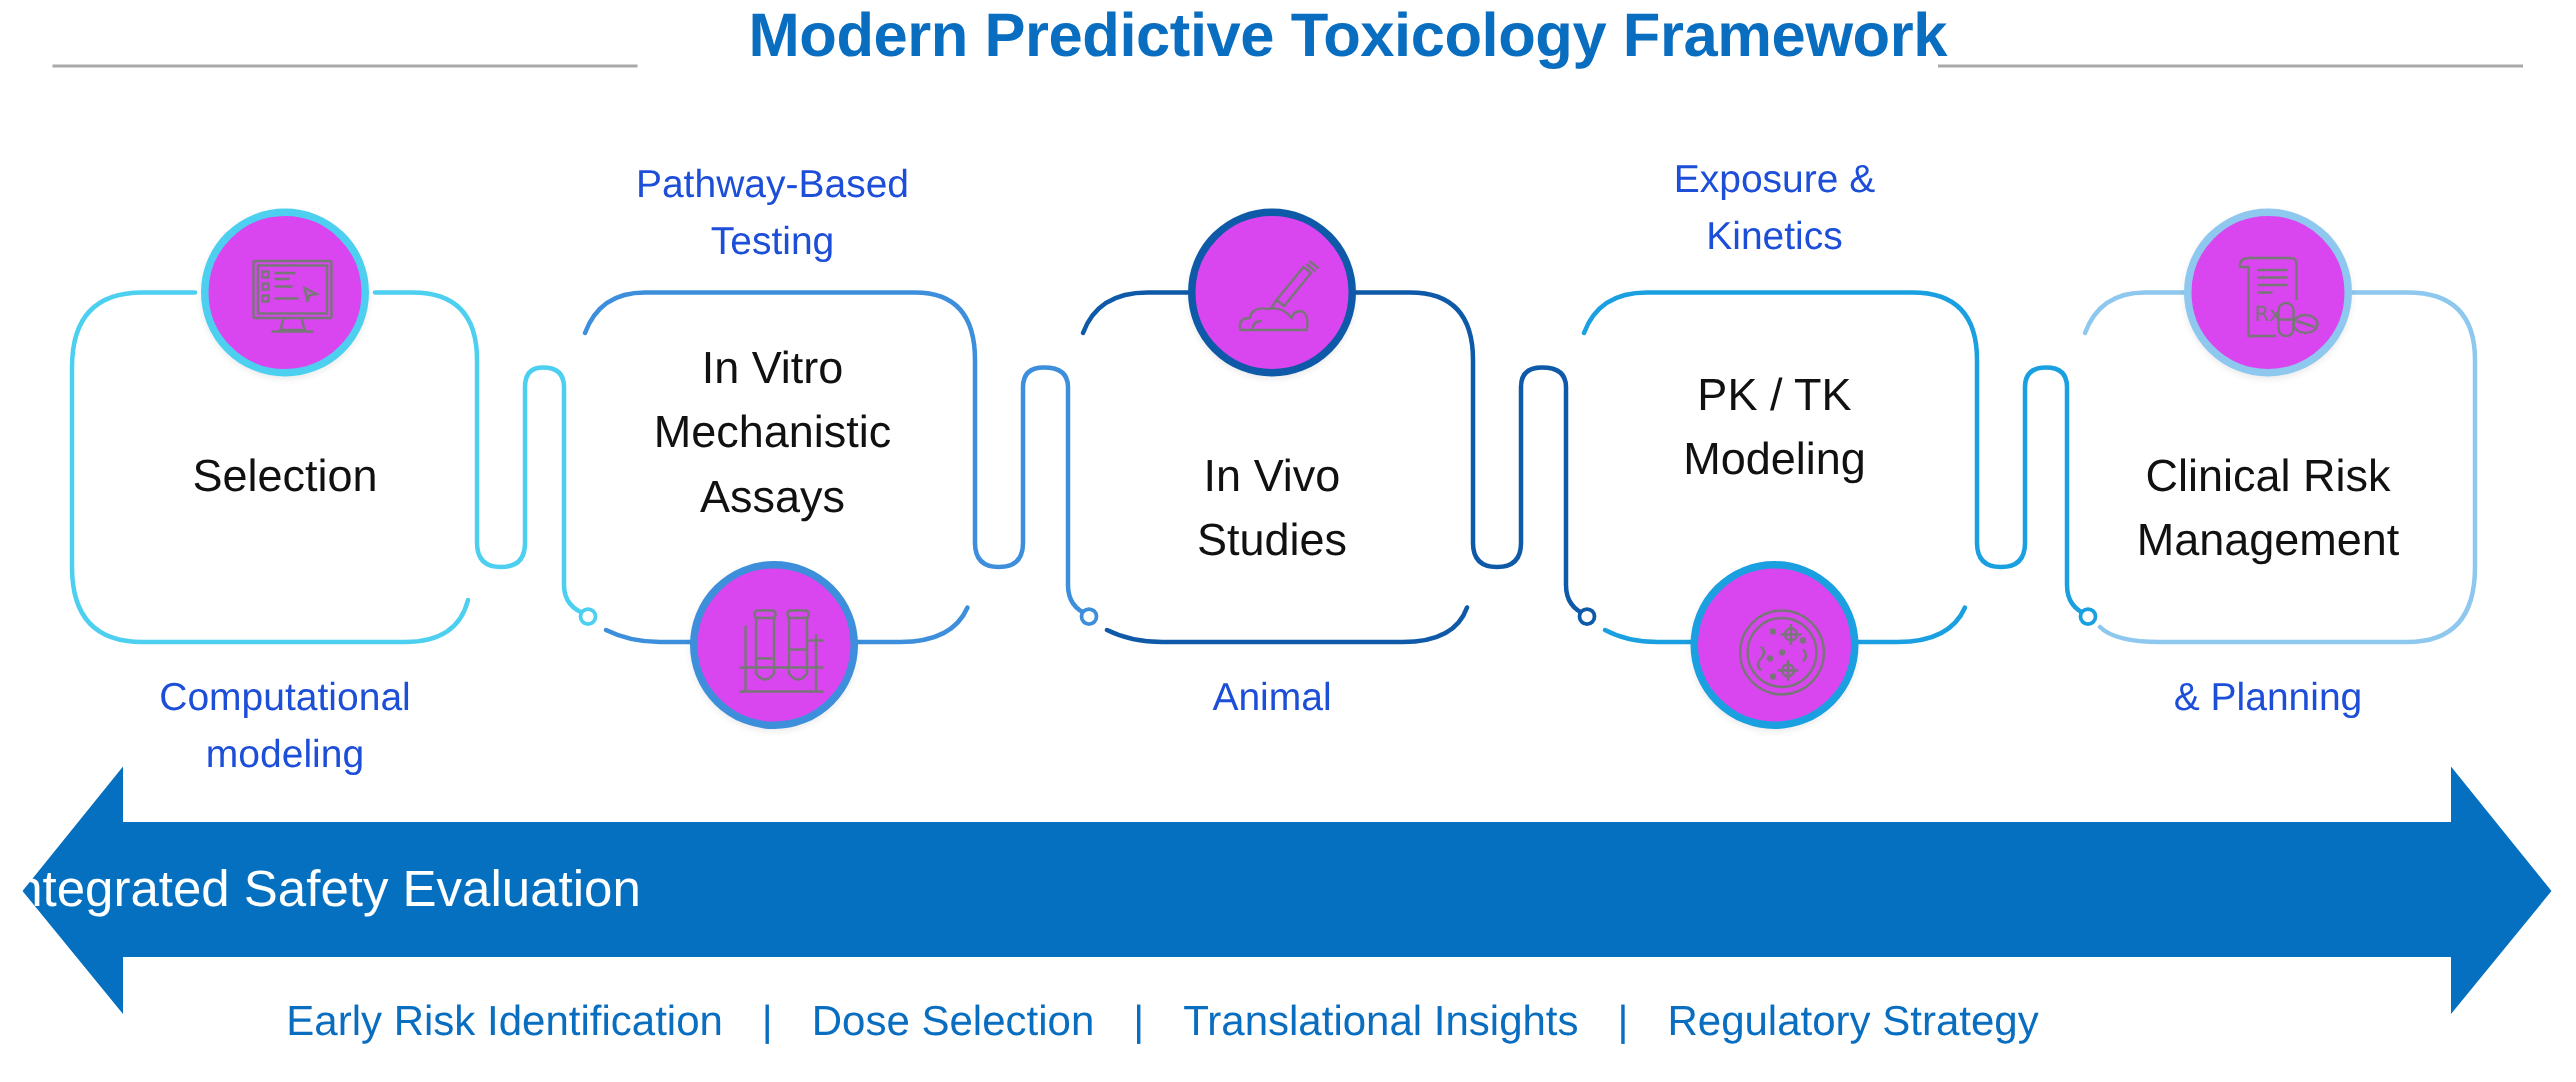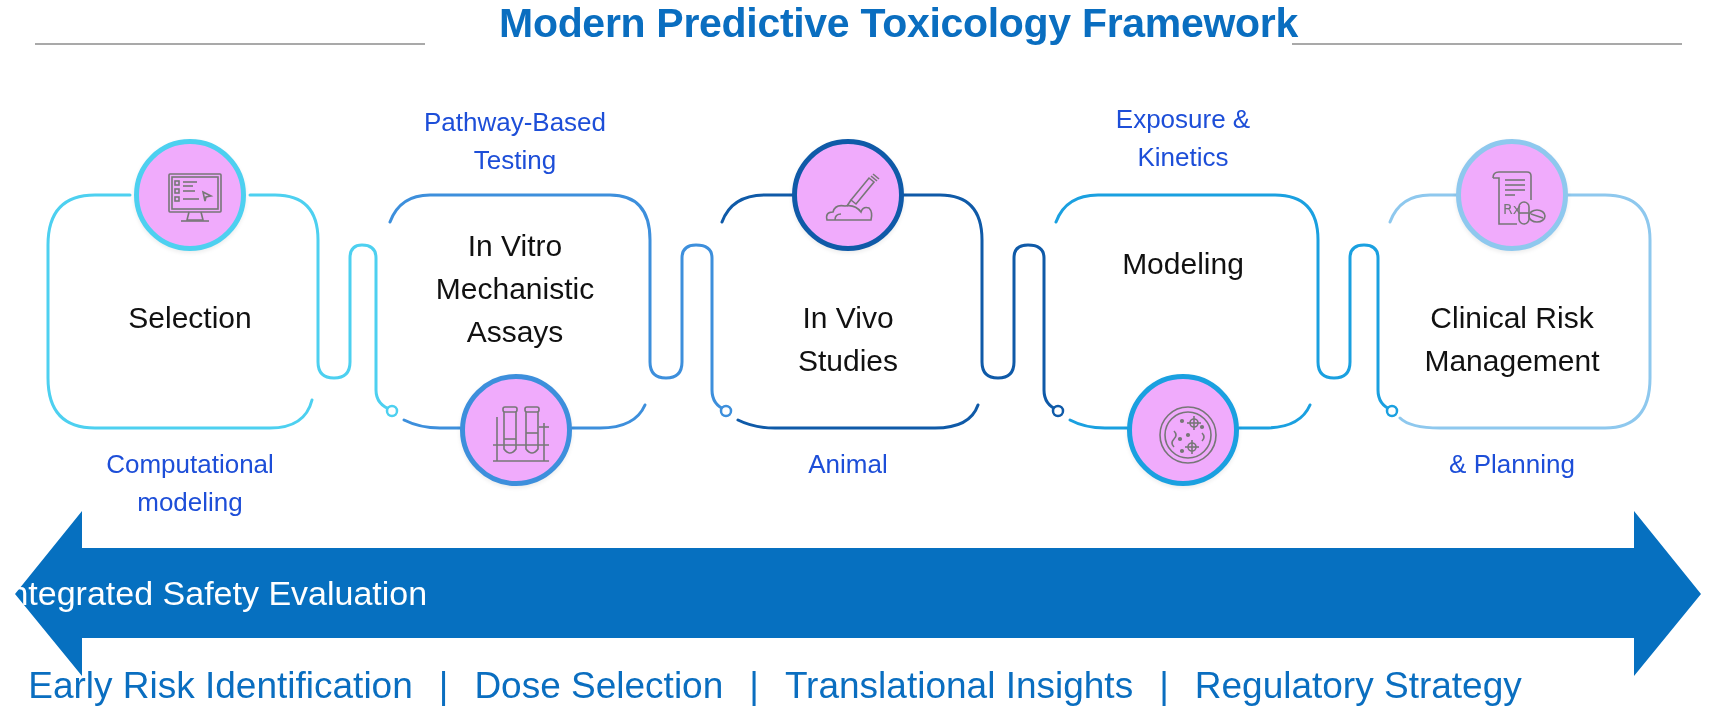--- a/index.html
+++ b/index.html
@@ -2,24 +2,24 @@
 <html><head>
 <meta charset="utf-8">
 <style>
   html,body{margin:0;padding:0;background:#ffffff;}
   body{width:1717px;height:721px;position:relative;overflow:hidden;font-family:"Liberation Sans","DejaVu Sans",sans-serif;}
   #title{left:0;width:1717px;top:18px;text-align:center;font-weight:bold;font-size:41px;color:#0a6ec0;letter-spacing:-0.3px;padding-left:40px;}
   .hline{position:absolute;height:2px;background:#a9a9a9;top:43px;}
   svg.layer{position:absolute;left:0;top:0;}
   .main-label{position:absolute;text-align:center;font-size:30px;line-height:43px;color:#111;}
   .sub-label{position:absolute;text-align:center;font-size:26px;line-height:38px;color:#1d4ed8;}
-  .icon-wrap{position:absolute;width:112px;height:112px;border-radius:50%;background:#f0abfc;box-sizing:border-box;border:5px solid #4dd0f0;box-shadow:0 2px 4px rgba(0,0,0,0.08);}
+  .icon-wrap{position:absolute;width:112px;height:112px;border-radius:50%;background:#d946ef;box-sizing:border-box;border:5px solid #4dd0f0;box-shadow:0 2px 4px rgba(0,0,0,0.08);}
   .icon-wrap svg{position:absolute;left:24px;top:24px;}
   #arrow-label{position:absolute;left:0;width:1717px;top:574px;text-align:left;font-size:34px;color:#fff;}
-  #benefits{position:absolute;left:0;width:1550px;top:665px;text-align:center;font-size:37px;color:#0a6ec0;white-space:pre;}
+  #benefits{position:absolute;left:0;width:1550px;top:665px;text-align:center;font-size:28px;color:#0a6ec0;white-space:pre;}
   .benefit{display:inline-block;}
   .sep{display:inline-block;margin:0 26px;}
 </style>
 </head>
 <body>
 
 <div id="title">Modern Predictive Toxicology Framework</div>
 <div class="hline" style="left:35px;width:390px;"></div>
 <div class="hline" style="left:1292px;width:390px;"></div>
 
@@ -132,20 +132,21 @@
 <div class="main-label" style="left:395px;width:240px;top:224px;">
   <div>In Vitro</div>
   <div>Mechanistic</div>
   <div>Assays</div>
 </div>
 <div class="main-label" style="left:728px;width:240px;top:296px;">
   <div>In Vivo</div>
   <div>Studies</div>
 </div>
 <div class="main-label" style="left:1063px;width:240px;top:242px;">
+  <div>PK / TK</div>
   <div>Modeling</div>
 </div>
 <div class="main-label" style="left:1392px;width:240px;top:296px;">
   <div>Clinical Risk</div>
   <div>Management</div>
 </div>
 
 <div class="sub-label" style="left:60px;width:260px;top:445px;">
   <div>Computational</div>
   <div>modeling</div>

